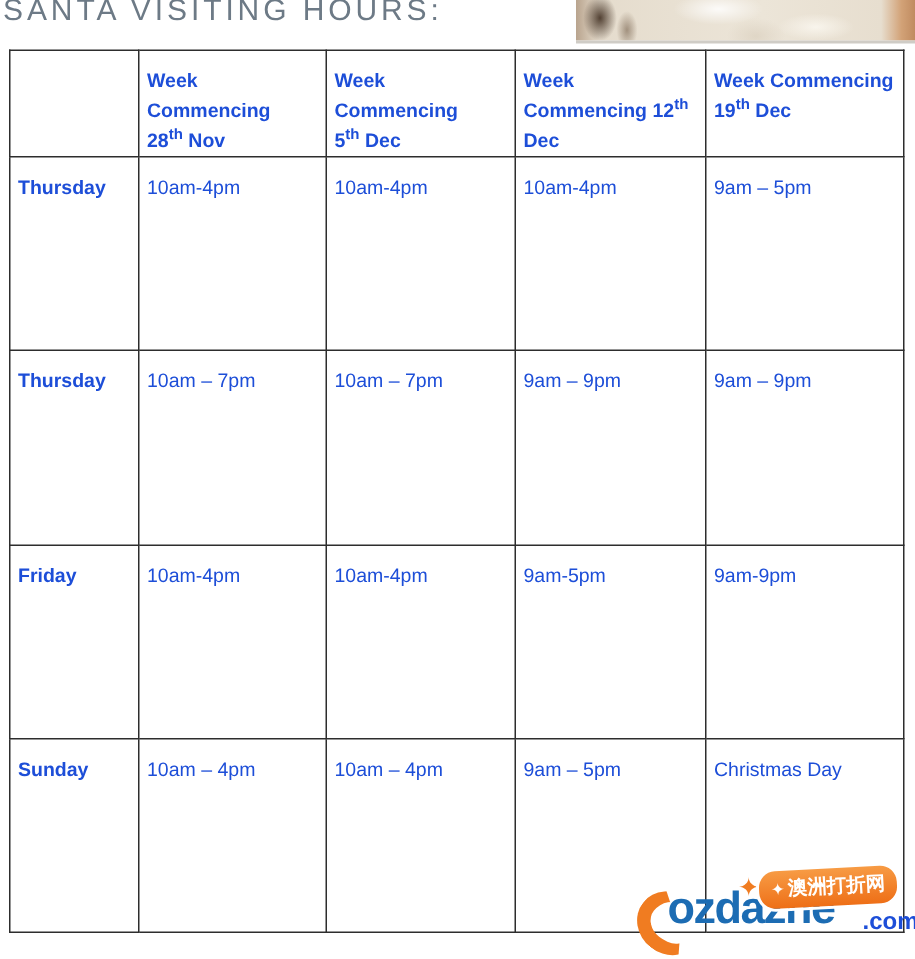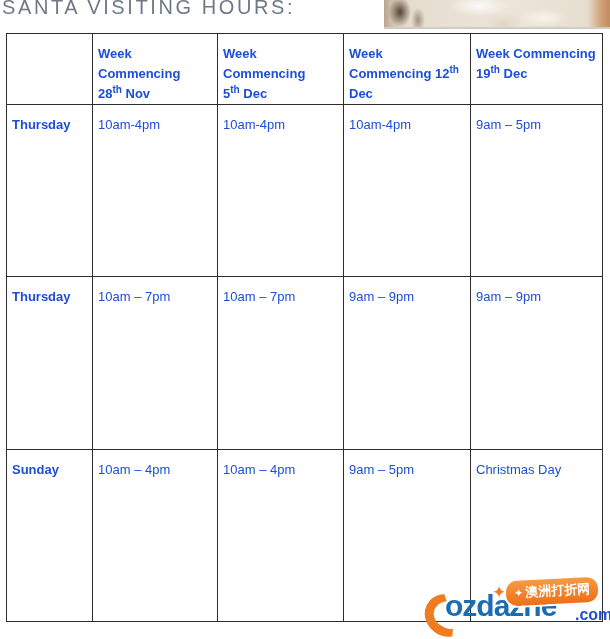--- a/index.html
+++ b/index.html
@@ -117,20 +117,27 @@
         <td>9am – 5pm</td>
       </tr>
       <tr>
         <th>Thursday</th>
         <td>10am – 7pm</td>
         <td>10am – 7pm</td>
         <td>9am – 9pm</td>
         <td>9am – 9pm</td>
       </tr>
       <tr>
+        <th>Friday</th>
+        <td>10am-4pm</td>
+        <td>10am-4pm</td>
+        <td>9am-5pm</td>
+        <td>9am-9pm</td>
+      </tr>
+      <tr>
         <th>Sunday</th>
         <td>10am – 4pm</td>
         <td>10am – 4pm</td>
         <td>9am – 5pm</td>
         <td>Christmas Day</td>
       </tr>
     </tbody>
 </table>
 
 <div class="watermark">

